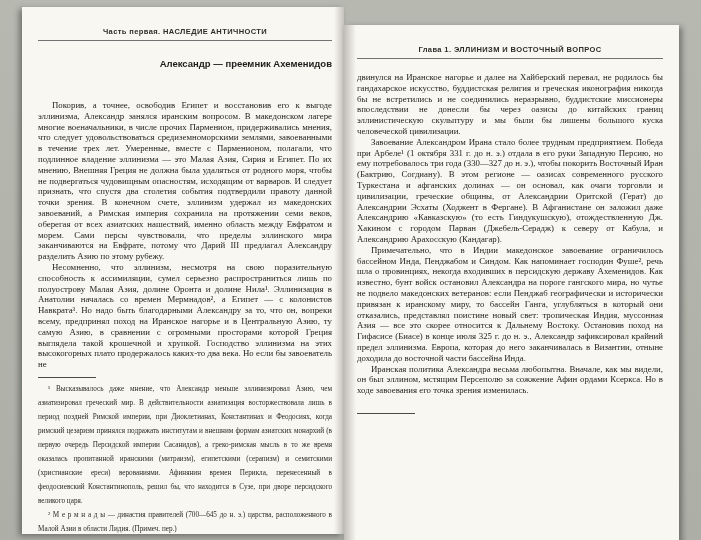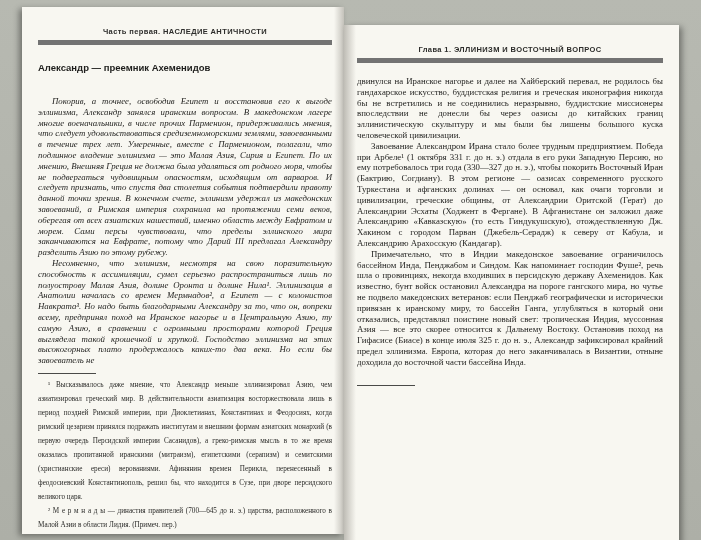--- a/index.html
+++ b/index.html
@@ -43,30 +43,30 @@
   .page-right::before{
     content:"";position:absolute;top:0;left:0;bottom:0;width:12px;
     background:linear-gradient(to left,rgba(60,55,45,0),rgba(60,55,45,.30));
     pointer-events:none;
   }
   .runhead{
     font-family:"Liberation Sans",sans-serif;
     font-weight:700;font-size:7.5px;letter-spacing:.4px;
     text-align:center;color:#2d2d2b;
     padding-bottom:4px;margin-bottom:0;
-    border-bottom:5px solid #737373;
+    border-bottom:1px solid #737373;
     white-space:nowrap;
   }
   .section-title{
     font-family:"Liberation Sans",sans-serif;
     font-weight:700;font-size:9.5px;
-    text-align:left;
-    margin:17px 0 11px 0;color:#1e1e1c;
+    text-align:right;
+    margin:17px 0 27px 0;color:#1e1e1c;
   }
-  .body-left{margin-top:12px;font-style:italic;}
+  .body-left{margin-top:4px;}
   .body-right{margin-top:13px;font-family:Liberation Serif, serif;}
   .body p{
     margin:0;
     font-size:8.8px;line-height:10.8px;
     text-align:justify;text-indent:14px;
     hyphens:auto;-webkit-hyphens:auto;
   }
   .body p.cont{text-indent:0;}
   .fnrule{
     width:58px;height:0;
@@ -109,18 +109,19 @@
       </div>
       <div class="pagenum">18</div>
     </div>
 
     <div class="page page-right">
       <div class="runhead">Глава 1. ЭЛЛИНИЗМ И ВОСТОЧНЫЙ ВОПРОС</div>
       <div class="body body-right">
         <p class="cont">двинулся на Иранское нагорье и далее на Хайберский перевал, не родилось бы гандахарское искусство, буддистская религия и греческая иконография никогда бы не встретились и не соединились неразрывно, буддистские миссионеры впоследствии не донесли бы через оазисы до китайских границ эллинистическую скульптуру и мы были бы лишены большого куска человеческой цивилизации.</p>
         <p>Завоевание Александром Ирана стало более трудным предприятием. Победа при Арбеле¹ (1 октября 331 г. до н. э.) отдала в его руки Западную Персию, но ему потребовалось три года (330—327 до н. э.), чтобы покорить Восточный Иран (Бактрию, Согдиану). В этом регионе — оазисах современного русского Туркестана и афганских долинах — он основал, как очаги торговли и цивилизации, греческие общины, от Александрии Оритской (Герат) до Александрии Эсхаты (Ходжент в Фергане). В Афганистане он заложил даже Александрию «Кавказскую» (то есть Гиндукушскую), отождествленную Дж. Хакином с городом Парван (Джебель-Серадж) к северу от Кабула, и Александрию Арахосскую (Кандагар).</p>
         <p>Примечательно, что в Индии македонское завоевание ограничилось бассейном Инда, Пенджабом и Синдом. Как напоминает господин Фуше², речь шла о провинциях, некогда входивших в персидскую державу Ахеменидов. Как известно, бунт войск остановил Александра на пороге гангского мира, но чутье не подвело македонских ветеранов: если Пенджаб географически и исторически привязан к иранскому миру, то бассейн Ганга, углубляться в который они отказались, представлял поистине новый свет: тропическая Индия, муссонная Азия — все это скорее относится к Дальнему Востоку. Остановив поход на Гифасисе (Биасе) в конце июля 325 г. до н. э., Александр зафиксировал крайний предел эллинизма. Европа, которая до него заканчивалась в Византии, отныне доходила до восточной части бассейна Инда.</p>
+        <p>Иранская политика Александра весьма любопытна. Вначале, как мы видели, он был эллином, мстящим Персеполю за сожжение Афин ордами Ксеркса. Но в ходе завоевания его точка зрения изменилась.</p>
       </div>
       <div class="fnrule fnrule-right"></div>
     </div>
 
   </div>
 </div>
 
 </body></html>

